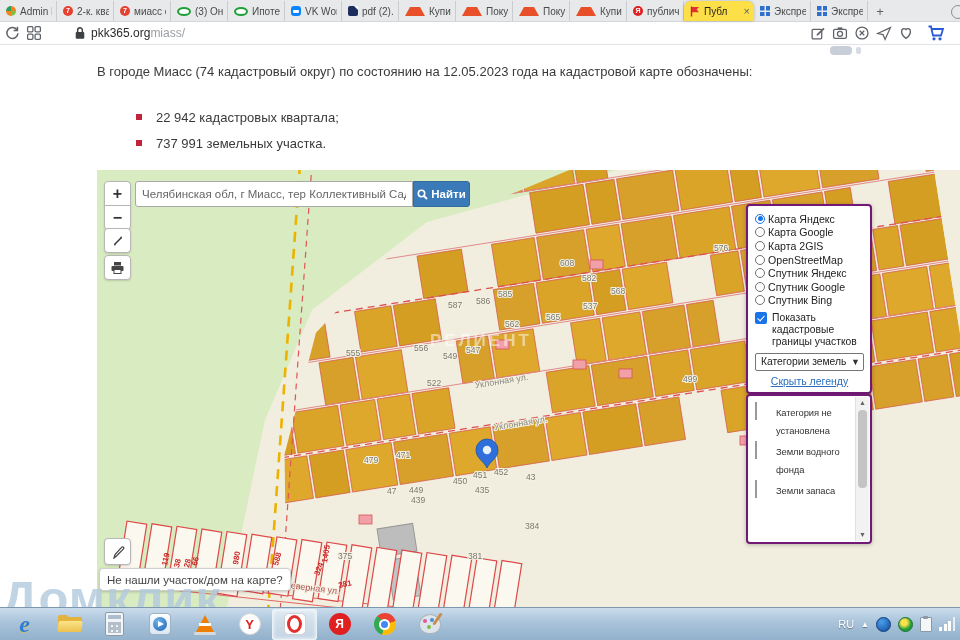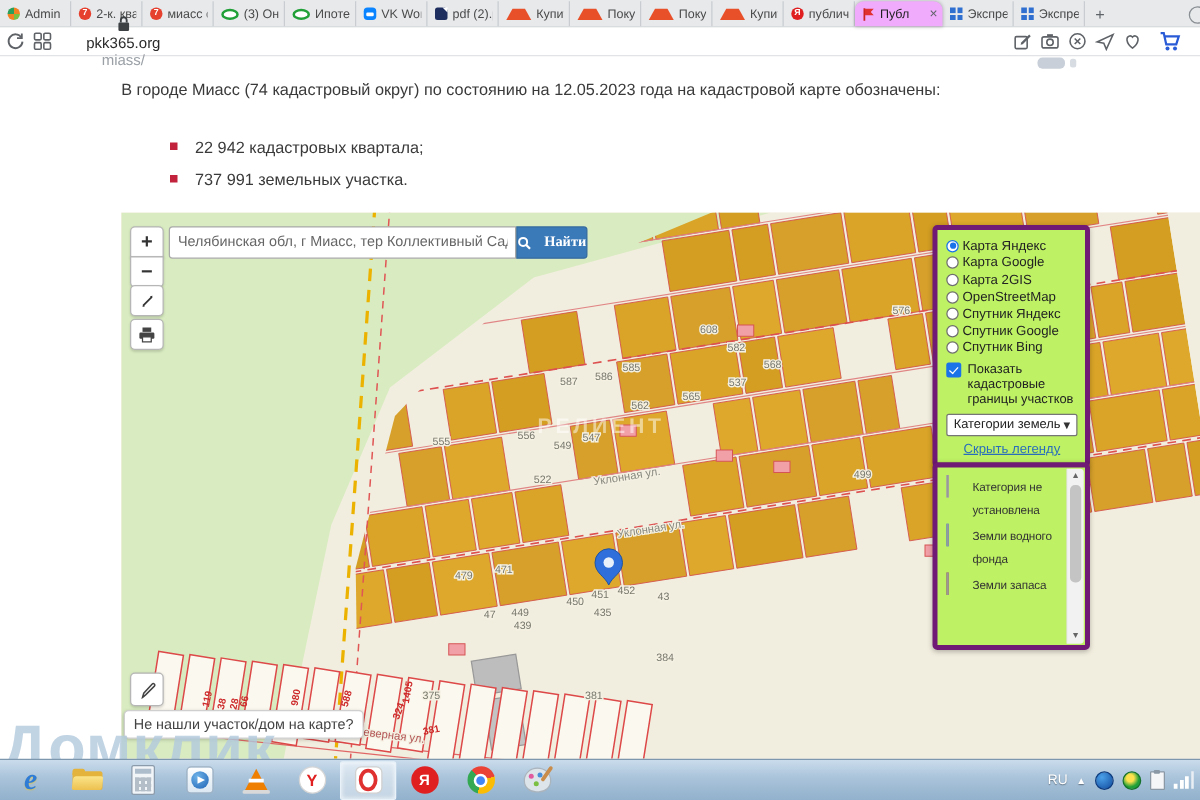--- a/index.html
+++ b/index.html
@@ -4,21 +4,21 @@
 <style>
   html,body{margin:0;padding:0;background:#666;}
   #screen{position:relative;width:960px;height:640px;overflow:hidden;background:#fff;
           font-family:"Liberation Sans",sans-serif;-webkit-font-smoothing:antialiased;}
   
   #tabbar{position:absolute;left:0;top:0;width:960px;height:22px;background:#e7e9eb;
           display:flex;align-items:flex-end;border-bottom:1px solid #d4d7da;box-sizing:border-box;}
   .tab{position:relative;height:20px;width:57px;flex:0 0 auto;display:flex;align-items:center;
        padding:0 4px 0 6px;box-sizing:border-box;border-right:1px solid #c9cdd2;cursor:pointer;}
   .tab .tlabel{font-size:10px;color:#4a4a4a;white-space:nowrap;overflow:hidden;flex:1;}
-  .tab.active{width:70px;background:#f0abfc;border-radius:7px 7px 0 0;border-right:none;
+  .tab.active{width:70px;background:#fde047;border-radius:7px 7px 0 0;border-right:none;
               box-shadow:0 0 3px rgba(0,0,0,.25);z-index:2;}
   .tab.active .tlabel{color:#1f1f1f;}
   .tab .close{font-size:11px;color:#5f6368;margin-left:2px;line-height:10px;}
   .newtab{width:24px;height:20px;display:flex;align-items:center;justify-content:center;
           font-size:13px;color:#5f6368;cursor:pointer;}
   .tabstub{position:absolute;right:-5px;top:5px;width:12px;height:12px;border:1.5px solid #8a8f94;border-radius:50%;}
   
   .fav{width:10px;height:10px;flex:0 0 10px;margin-right:4px;position:relative;display:inline-block;}
   .fav.burst{border-radius:50%;background:conic-gradient(#f58220 0 90deg,#7bc043 0 180deg,#f58220 0 270deg,#2ca05a 0);}
   .fav.redq{border-radius:50%;background:#e6402e;color:#fff;font-size:7px;font-weight:bold;
@@ -35,21 +35,21 @@
   .fav.grid4{background:
       linear-gradient(#2f6fd0,#2f6fd0) 0 0/4.5px 4.5px no-repeat,
       linear-gradient(#2f6fd0,#2f6fd0) 5.5px 0/4.5px 4.5px no-repeat,
       linear-gradient(#2f6fd0,#2f6fd0) 0 5.5px/4.5px 4.5px no-repeat,
       linear-gradient(#2f6fd0,#2f6fd0) 5.5px 5.5px/4.5px 4.5px no-repeat;}
   .fav.flag svg{display:block;}
   
   #toolbar{position:absolute;left:0;top:22px;width:960px;height:23px;background:#fff;
            border-bottom:1px solid #e1e3e6;box-sizing:border-box;display:flex;align-items:center;}
   .tbico{width:16px;height:16px;margin:0 3px;flex:0 0 auto;}
-  #urlbox{display:flex;align-items:center;margin-left:24px;flex-direction:column;}
+  #urlbox{display:flex;align-items:center;margin-left:24px;}
   #url-host{font-size:12px;color:#2b2b2b;}
   #url-path{font-size:12px;color:#9aa0a6;}
   #toolbar .spacer{flex:1;}
   
   #intro{position:absolute;left:97px;top:64px;width:800px;font-size:13px;color:#3a3a3a;}
   #bullets{position:absolute;left:136px;top:104px;}
   .blt{display:flex;align-items:center;height:26px;}
   .blt .sq{width:6px;height:6px;background:#c2223c;margin-right:14px;flex:0 0 6px;}
   .blt .btxt{font-size:13px;color:#3a3a3a;}
   #scrollfrag{position:absolute;left:830px;top:46px;width:22px;height:9px;border-radius:4px;background:#c8cfd8;}
@@ -62,32 +62,32 @@
           box-shadow:0 1px 2px rgba(0,0,0,.15);}
   #zoomin{left:7px;top:11px;width:27px;height:25px;border-radius:4px 4px 0 0;font:bold 16px "Liberation Sans",sans-serif;color:#333;}
   #zoomout{left:7px;top:35px;width:27px;height:25px;border-radius:0 0 4px 4px;font:bold 16px "Liberation Sans",sans-serif;color:#333;}
   #measurebtn{left:7px;top:58px;width:27px;height:25px;}
   #printbtn{left:7px;top:85px;width:27px;height:25px;}
   #pencilbtn{left:7px;top:368px;width:27px;height:27px;}
   #searchwrap{position:absolute;left:38px;top:11px;display:flex;}
   #searchinput{width:278px;height:26px;border:1px solid #a9a9a9;border-radius:3px 0 0 3px;
                box-sizing:border-box;padding:0 6px;font-size:11.5px;color:#666;background:#fff;outline:none;}
   #findbtn{width:57px;height:26px;border:1px solid #346a9e;border-radius:0 3px 3px 0;background:#3b7ab9;
-           color:#fff;font-size:11.5px;font-weight:bold;display:flex;align-items:center;justify-content:space-between;
-           gap:3px;cursor:pointer;box-sizing:border-box;font-family:Liberation Serif, serif;}
+           color:#fff;font-size:11.5px;font-weight:bold;display:flex;align-items:center;justify-content:center;
+           gap:3px;cursor:pointer;box-sizing:border-box;}
   #tooltip{position:absolute;left:2px;top:398px;height:21px;background:#fff;border:1px solid #cfcfcf;
            border-radius:4px;box-shadow:0 1px 3px rgba(0,0,0,.2);display:flex;align-items:center;
            padding:0 7px;font-size:11.5px;color:#444;white-space:nowrap;}
   #attrib{position:absolute;right:80px;bottom:14px;height:13px;background:rgba(255,255,255,.75);
           padding:0 4px;font-size:9.5px;line-height:13px;white-space:nowrap;}
   #attrib .lf{color:#0078a8;}
   #attrib .rest{color:#36629c;}
   
-  .panelbox{position:absolute;left:649px;width:126px;background:#bef264;border:4px solid #701a75;
-            border-radius:4px;box-sizing:border-box;box-shadow:0 1px 4px rgba(0,0,0,.25);}
+  .panelbox{position:absolute;left:649px;width:126px;background:#ffffff;border:2px solid #701a75;
+            border-radius:4px;box-sizing:border-box;box-shadow:0 1px 4px rgba(0,0,0,.25);margin-top:24px;}
   #layersbox{top:10px;padding:6px 6px 5px 7px;}
   .radio-row{display:flex;align-items:center;height:13.6px;cursor:pointer;}
   .radio{width:10px;height:10px;border:1px solid #6f6f6f;border-radius:50%;margin-right:3px;
          flex:0 0 10px;box-sizing:border-box;position:relative;background:#fff;}
   .radio.sel{border-color:#1a73e8;}
   .radio.sel::after{content:"";position:absolute;left:1.5px;top:1.5px;width:5px;height:5px;border-radius:50%;background:#1a73e8;}
   .radio-row .rlabel{font-size:10.6px;color:#222;white-space:nowrap;}
   .cb-row{display:flex;margin-top:5px;cursor:pointer;}
   .cbox{width:12px;height:12px;background:#1a73e8;border-radius:2px;margin-right:5px;flex:0 0 12px;position:relative;}
   .cbox::after{content:"";position:absolute;left:4px;top:1.5px;width:3px;height:6px;

